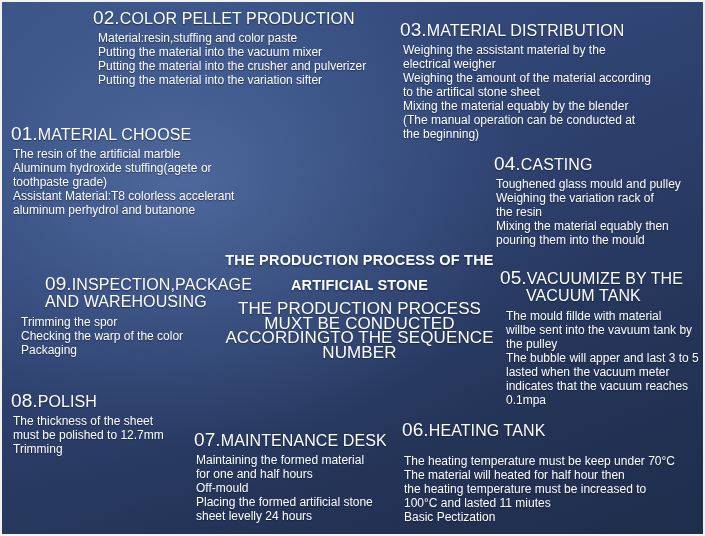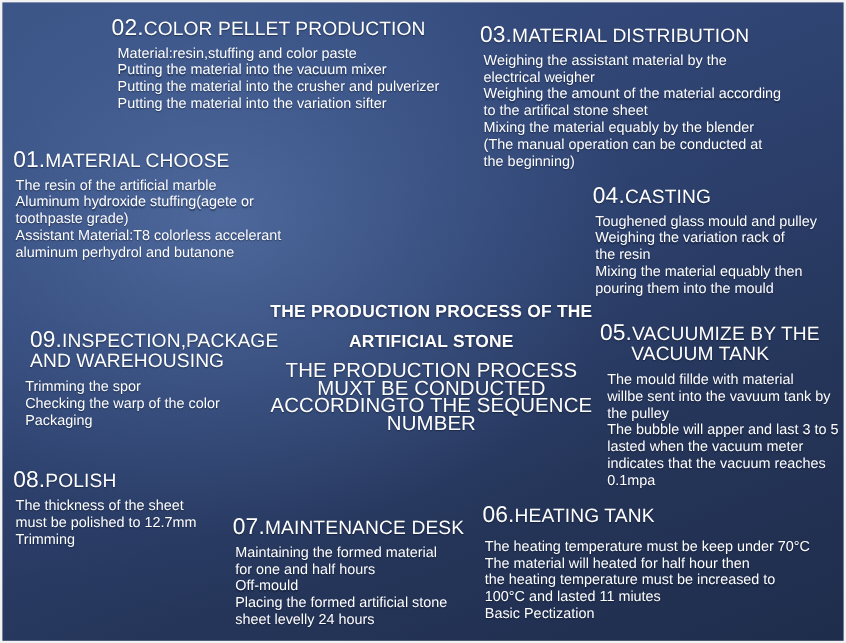--- a/index.html
+++ b/index.html
@@ -75,49 +75,49 @@
   #center-title .subtitle {
     margin-top: 4px;
     font-size: 17px;
     font-weight: 400;
     line-height: 14.5px;
     letter-spacing: 0.1px;
     text-shadow: 0 1px 1px rgba(10,18,38,0.5);
   }
 
   
-  #blk-02 { left: 91px;  top: 12px;  }
+  #blk-02 { left: 91px;  top: 6px;  }
   #blk-02 .body { margin-top: 3px; margin-left: 5px; }
 
   #blk-03 { left: 398px; top: 18px;  }
   #blk-03 .body { margin-top: 3px; margin-left: 3px; }
 
   #blk-01 { left: 9px;   top: 122px; }
   #blk-01 .body { margin-top: 3px; margin-left: 2px; }
 
   #blk-04 { left: 492px; top: 152px; }
   #blk-04 .body { margin-top: 3px; margin-left: 2px; }
 
   #blk-09 { left: 17px;  top: 272px; width: 215px; }
-  #blk-09 .head { padding-left: 6px; }
+  #blk-09 .head { padding-left: 6px; margin-left: 20px; }
   #blk-09 .body { margin-top: 4px; margin-left: 2px; }
 
   #blk-05 { left: 498px; top: 266px; width: 205px; }
   #blk-05 .head { text-align: left; }
   #blk-05 .head .ttl2 { padding-left: 26px; }
   #blk-05 .body { margin-top: 4px; margin-left: 6px; }
 
   #blk-08 { left: 9px;   top: 389px; }
   #blk-08 .body { margin-top: 3px; margin-left: 2px; }
 
   #blk-07 { left: 192px; top: 428px; }
   #blk-07 .body { margin-top: 3px; margin-left: 2px; }
 
   #blk-06 { left: 400px; top: 418px; }
-  #blk-06 .body { margin-top: 8px; margin-left: 2px; }
+  #blk-06 .body { margin-top: 14px; margin-left: 2px; }
 </style>
 </head>
 <body>
 
 <div id="poster">
 
   <div class="block" id="blk-02">
     <div class="head">
       <span class="num">02</span><span class="num">.</span><span class="ttl">COLOR PELLET PRODUCTION</span>
     </div>

